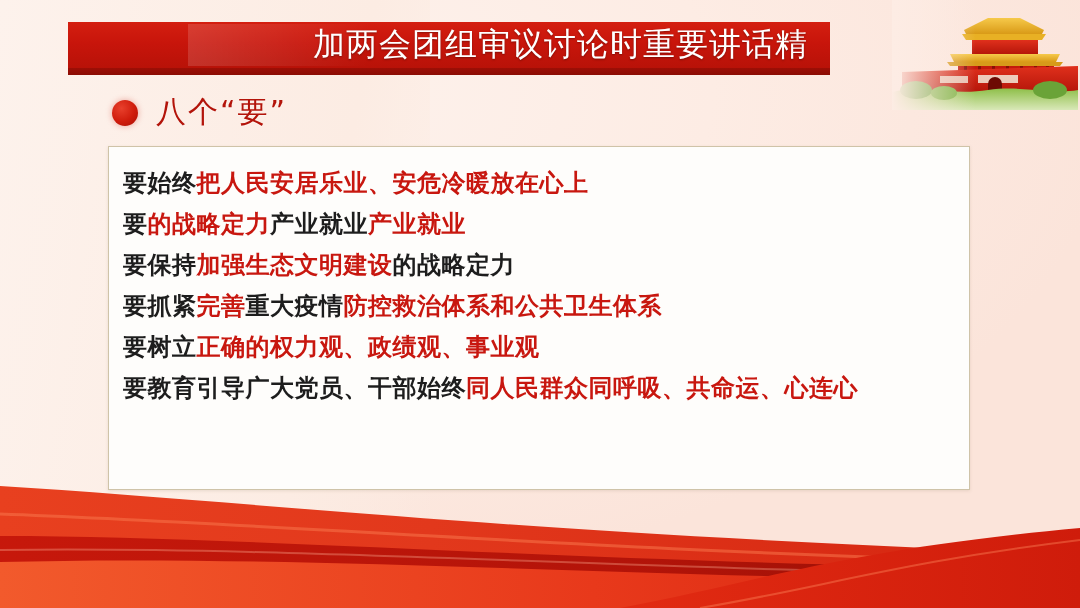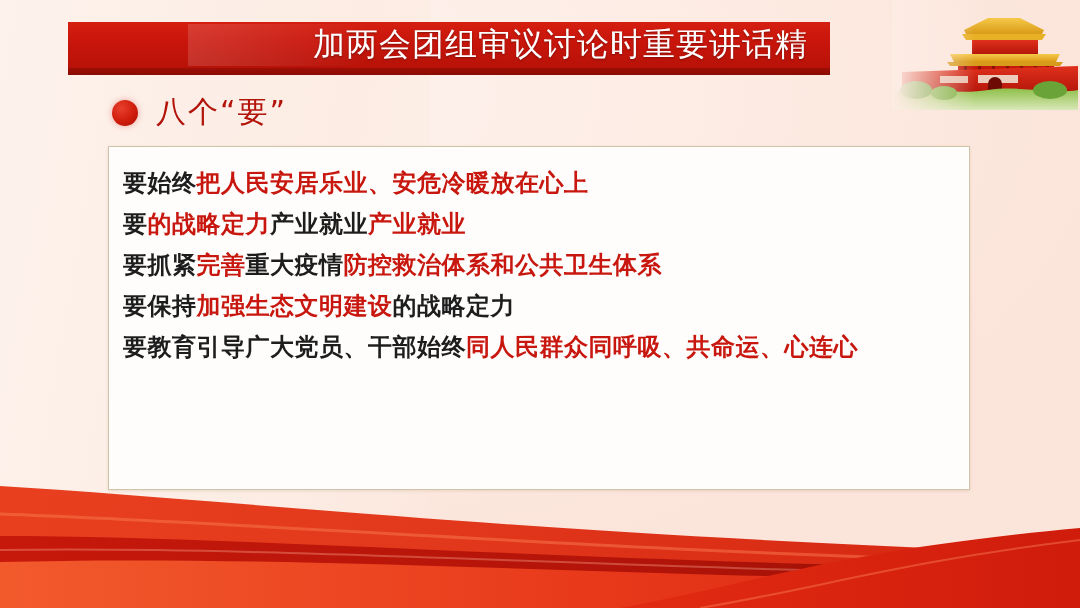--- a/index.html
+++ b/index.html
@@ -149,22 +149,23 @@
 
   <div id="subtitle-row">
     <div id="bullet-dot"></div>
     <div id="subtitle-text">八个“要”</div>
   </div>
 
   <div id="content-card">
 
   <div class="content-line"><span class="">要始终</span><span class="em">把人民安居乐业、安危冷暖放在心上</span></div>
       <div class="content-line"><span class="">要</span><span class="em">的战略定力</span><span class="">产业就业</span><span class="em">产业就业</span></div>
+      <div class="content-line"><span class="">要保持</span><span class="em">加强生态文明建设</span><span class="">的战略定力</span></div>
       <div class="content-line"><span class="">要抓紧</span><span class="em">完善</span><span class="">重大疫情</span><span class="em">防控救治体系和公共卫生体系</span></div>
-      <div class="content-line"><span class="">要保持</span><span class="em">加强生态文明建设</span><span class="">的战略定力</span></div>
+      <div class="content-line"><span class="">要树立</span><span class="em">正确的权力观、政绩观、事业观</span></div>
       <div class="content-line"><span class="">要教育引导广大党员、干部始终</span><span class="em">同人民群众同呼吸、共命运、心连心</span></div>
     </div>
 
   <svg id="ribbons" viewBox="0 0 1080 150" preserveAspectRatio="none">
     <defs>
       <linearGradient id="rb1" x1="0" y1="0" x2="1" y2="0">
         <stop offset="0%" stop-color="#e8401f"></stop>
           <stop offset="40%" stop-color="#e2381c"></stop>
         <stop offset="100%" stop-color="#d4240f"></stop>
       </linearGradient>

